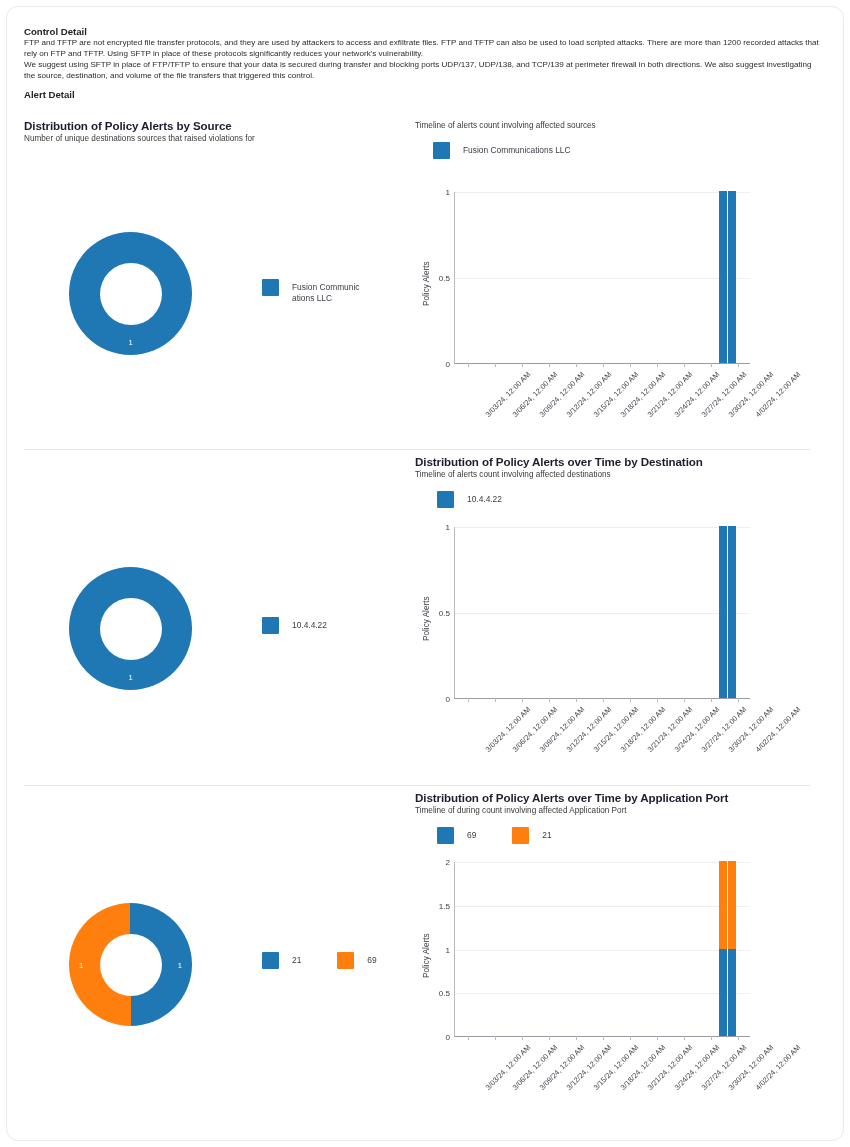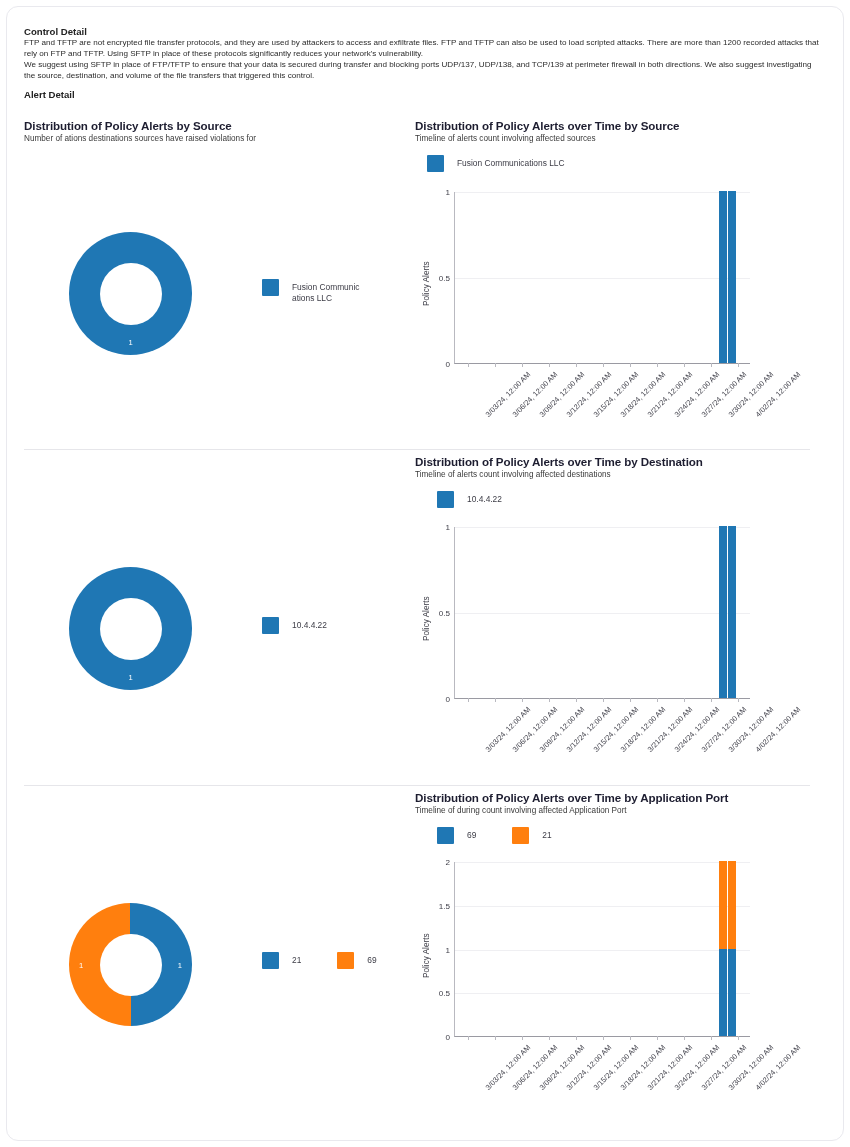--- a/index.html
+++ b/index.html
@@ -162,26 +162,25 @@
       <p class="sec-h">Control Detail</p>
       <p class="sec-p">FTP and TFTP are not encrypted file transfer protocols, and they are used by attackers to access and exfiltrate files. FTP and TFTP can also be used to load scripted attacks. There are more than 1200 recorded attacks that rely on FTP and TFTP. Using SFTP in place of these protocols significantly reduces your network's vulnerability.</p>
       <p class="sec-p">We suggest using SFTP in place of FTP/TFTP to ensure that your data is secured during transfer and blocking ports UDP/137, UDP/138, and TCP/139 at perimeter firewall in both directions. We also suggest investigating the source, destination, and volume of the file transfers that triggered this control.</p>
       <p class="alert-detail">Alert Detail</p>
     </div>
 
     <div id="sections-root">
         <div class="section" style="top: 112px; height: 330px;">
           <div class="panel-left">
             <div class="panel-title">Distribution of Policy Alerts by Source</div>
-            <div class="panel-sub">Number of ations destinations sources have raised violations for</div>
+            <div class="panel-sub">Number of unique destinations sources that raised violations for</div>
           </div>
           <div class="panel-right">
-            <div class="panel-title">Distribution of Policy Alerts over Time by Source</div>
             <div class="panel-sub">Timeline of alerts count involving affected sources</div>
-            <div class="legend top" style="margin-left: 12px;">
+            <div class="legend top" style="margin-left: 18px;">
               <div class="legend-item">
                 <span class="swatch" style="background: rgb(31, 119, 180);"></span>
                 <span class="legend-label wide">Fusion Communications LLC</span>
               </div>
             </div>
           </div>
           <div class="donut-wrap" style="left: 62px; top: 113px;">
             <div class="donut" style="background: conic-gradient(rgb(31, 119, 180) 0%, rgb(31, 119, 180) 100%);"></div>
             <div class="donut-val bottom">1</div>
           </div>

